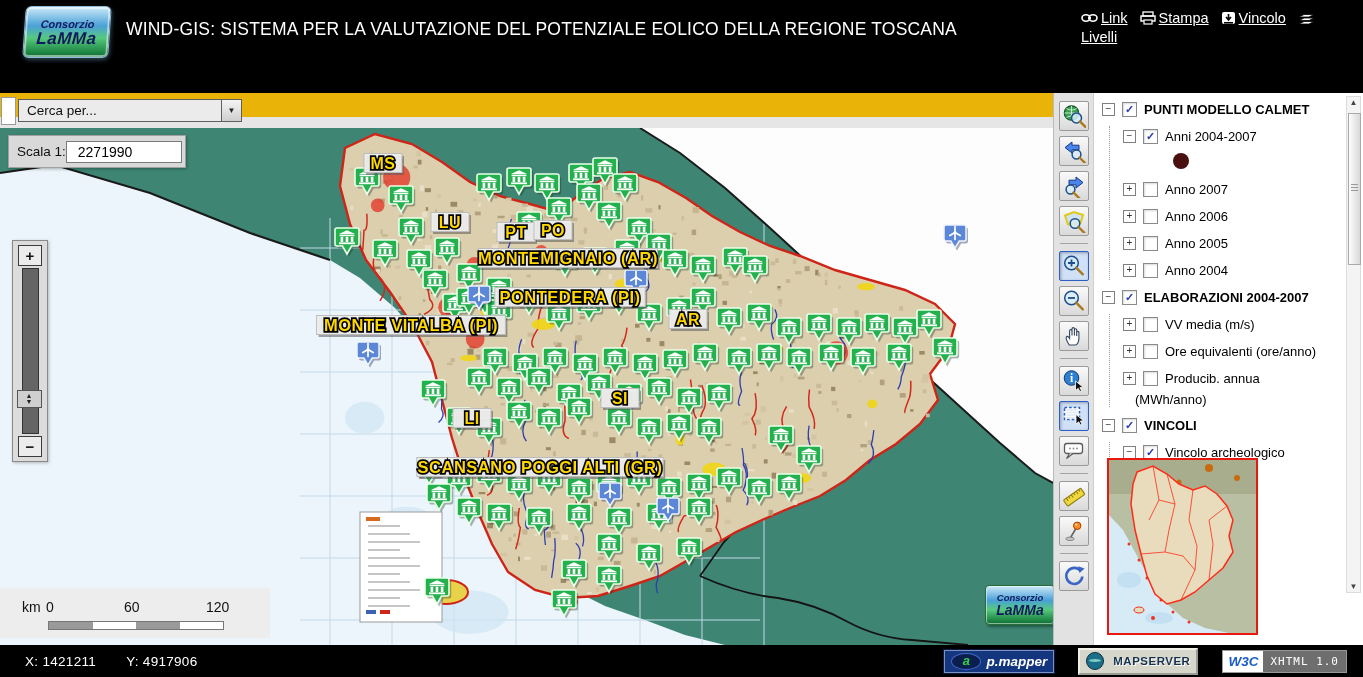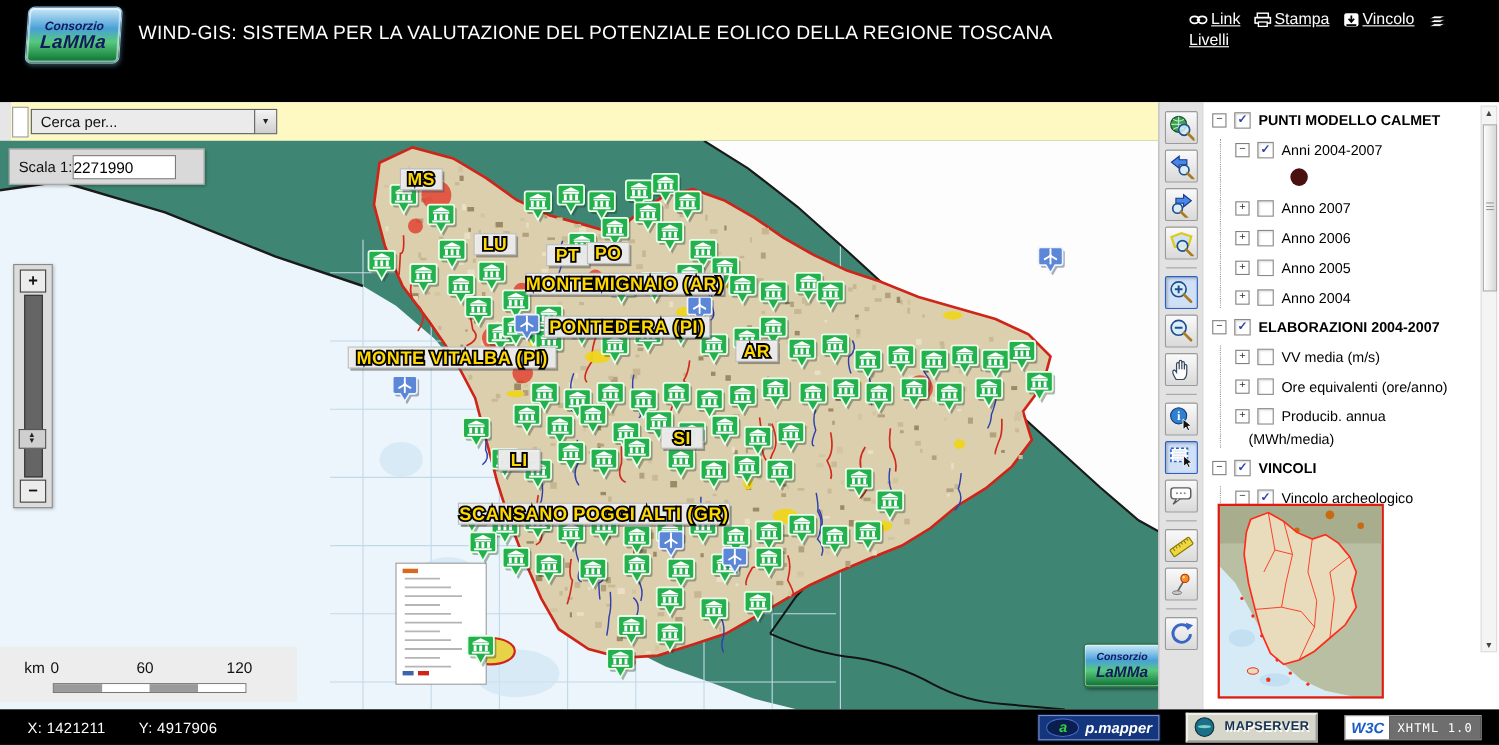--- a/index.html
+++ b/index.html
@@ -15,32 +15,32 @@
   #logo .l1{font-size:11px;line-height:12px}
   #logo .l2{font-size:17px;line-height:17px;letter-spacing:.5px}
   #title{position:absolute;left:126px;top:19px;color:#fff;font-size:17.5px;font-weight:normal;letter-spacing:.2px}
   #hlinks{position:absolute;right:14px;top:10px;width:268px;color:#fff;font-size:14.5px}
   .hrow{display:flex;align-items:center;margin-bottom:3px}
   .hlink{display:flex;align-items:center;gap:3px;margin-right:12px;cursor:pointer}
   .hlink span{text-decoration:underline}
   
   #main{position:absolute;top:93px;left:0;width:1363px;height:552px;background:#fff}
   #map-region{position:absolute;left:0;top:0;width:1053px;height:552px;background:#e6e6e6}
-  #cerca-strip{position:absolute;left:10px;top:0;width:1053px;height:35px;background:#fef9c3}
+  #cerca-strip{position:absolute;left:0;top:0;width:1053px;height:24px;background:#eab308}
   #strip-notch{position:absolute;left:1px;top:4px;width:13px;height:26px;background:#fff;border:1px solid #9a9a9a}
   #cerca{position:absolute;left:18px;top:6px;width:224px;height:23px;background:#ebebeb;border:1px solid #5f5f5f;
          display:flex;align-items:stretch;cursor:pointer;box-sizing:border-box}
   #cerca .txt{flex:1;padding-left:8px;font-size:13.5px;color:#111;display:flex;align-items:center}
   #cerca .arrow-btn{width:19px;background:linear-gradient(#f4f4f4,#cfcfcf);border-left:1px solid #5f5f5f;
          display:flex;align-items:center;justify-content:center;font-size:8px;color:#222}
   #map-canvas{position:absolute;left:0;top:35px;width:1053px;height:517px;overflow:hidden;background:#3E8673;cursor:crosshair}
   #scala-box{position:absolute;left:8px;top:7px;width:178px;height:33px;background:#d9d9d9;border:1px solid #a0a0a0;
          box-shadow:1px 1px 3px rgba(0,0,0,.3);display:flex;align-items:center;padding-left:8px;box-sizing:border-box}
   #scala-box label{font-size:13.5px;color:#111}
-  #scala-input{width:92px;height:20px;border:1px solid #7a7a7a;background:#fff;font-size:14px;font-family:inherit;padding:0 0}
+  #scala-input{width:92px;height:20px;border:1px solid #7a7a7a;background:#fff;font-size:14px;font-family:inherit;padding:0 11px}
   
   #zoom-slider{position:absolute;left:12px;top:112px;width:36px;height:222px;background:#dcdcdc;border:1px solid #8a8a8a;
          box-shadow:1px 1px 3px rgba(0,0,0,.25);display:flex;flex-direction:column;align-items:center;
          padding:4px 0;box-sizing:border-box}
   .zs-btn{width:24px;height:21px;background:#ececec;border:1px solid #3c3c3c;font-size:15px;font-weight:bold;
          line-height:19px;text-align:center;color:#111;flex:none;cursor:pointer;box-sizing:border-box}
   .zs-track{position:relative;width:15px;flex:1;background:#656565;border:1px solid #333;margin:2px 0}
   .zs-thumb{position:absolute;left:-6px;top:74%;width:25px;height:18px;background:#cfcfcf;border:1px solid #555;
          display:flex;flex-direction:column;align-items:center;justify-content:center;cursor:pointer;box-sizing:border-box}
   .zs-thumb i{font-style:normal;font-size:7px;line-height:6px;color:#222}
@@ -1034,21 +1034,21 @@
           <div class="trow">
             <span class="texp">+</span>
             <span class="tcb"></span>
             <span class="tlabel">Ore equivalenti (ore/anno)</span>
           </div>
           <div class="trow">
             <span class="texp">+</span>
             <span class="tcb"></span>
             <span class="tlabel">Producib. annua</span>
           </div>
-          <div class="tlabel2">(MWh/media)</div>
+          <div class="tlabel2">(MWh/anno)</div>
         </div>
         <div class="trow tgroup">
           <span class="texp">−</span>
           <span class="tcb">✓</span>
           <span class="tlabel">VINCOLI</span>
         </div>
         <div class="tchildren">
           <div class="trow">
             <span class="texp">−</span>
             <span class="tcb">✓</span>

